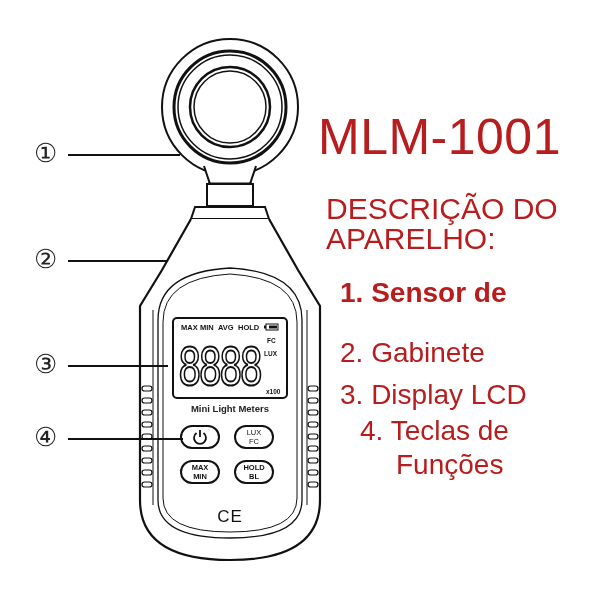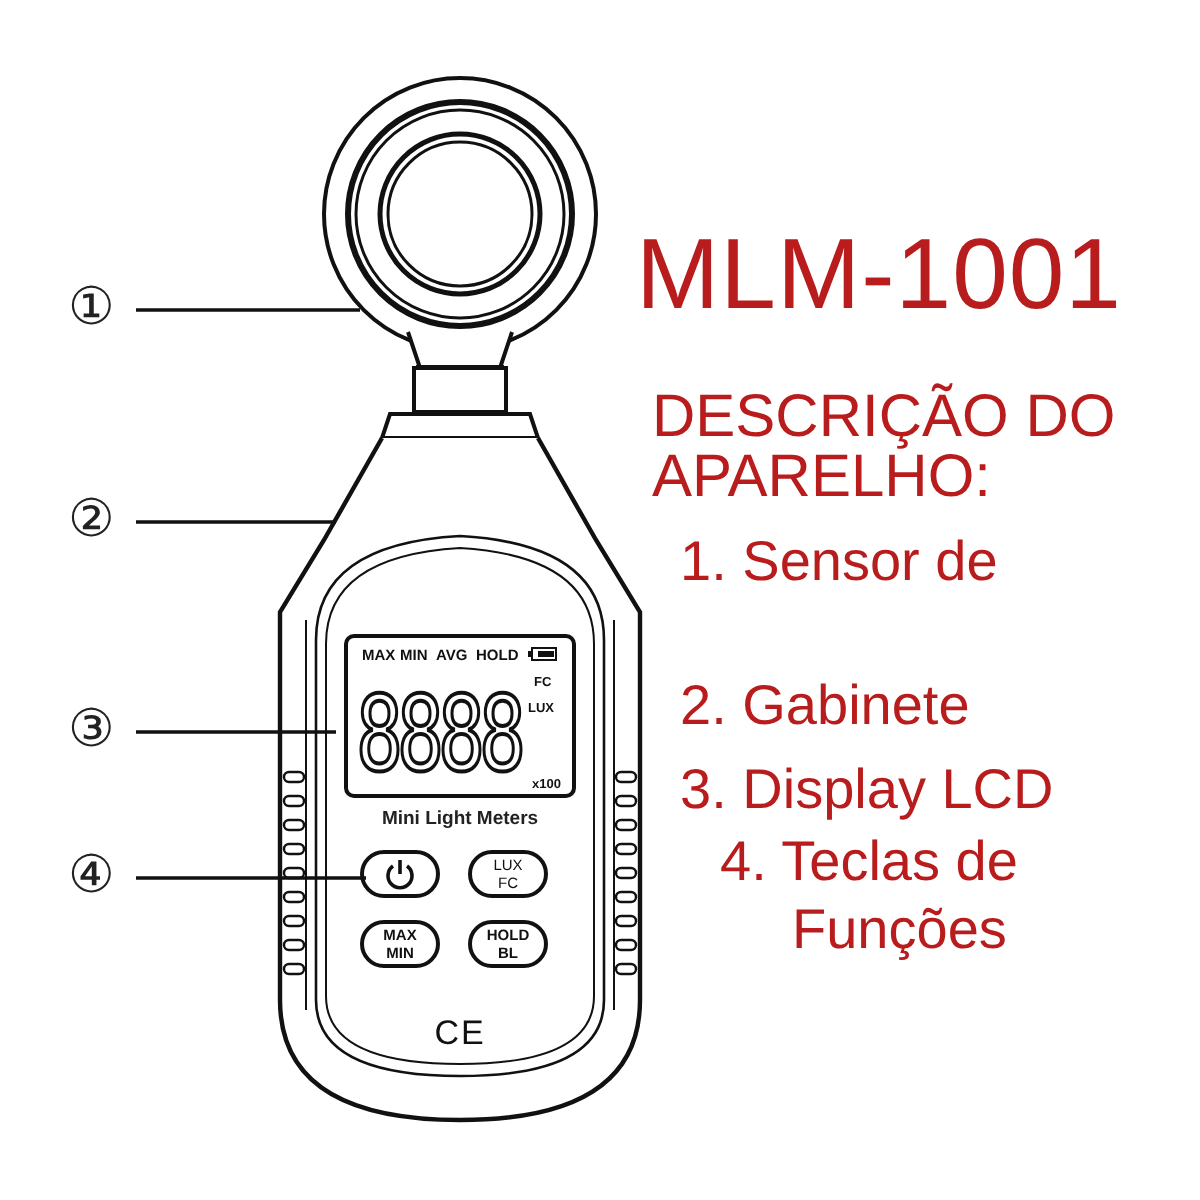--- a/index.html
+++ b/index.html
@@ -119,21 +119,21 @@
 <span class="callout-num" style="left:34px; top:244px;">②</span>
 <span class="callout-num" style="left:34px; top:349px;">③</span>
 <span class="callout-num" style="left:34px; top:422px;">④</span>
 
 <div class="txt title">MLM-1001</div>
 <div class="txt subtitle">
   <div>DESCRIÇÃO DO</div>
   <div>APARELHO:</div>
 </div>
 
-<div class="txt list-item" style="top:264px;">
+<div class="txt list-item" style="top:276px;font-weight:bold;">
   <span>1.</span>
   <span>Sensor de</span>
 </div>
 <div class="txt list-item" style="top:336px;">
   <span>2.</span>
   <span>Gabinete</span>
 </div>
 <div class="txt list-item" style="top:378px;text-align:center;">
   <span>3.</span>
   <span>Display LCD</span>

